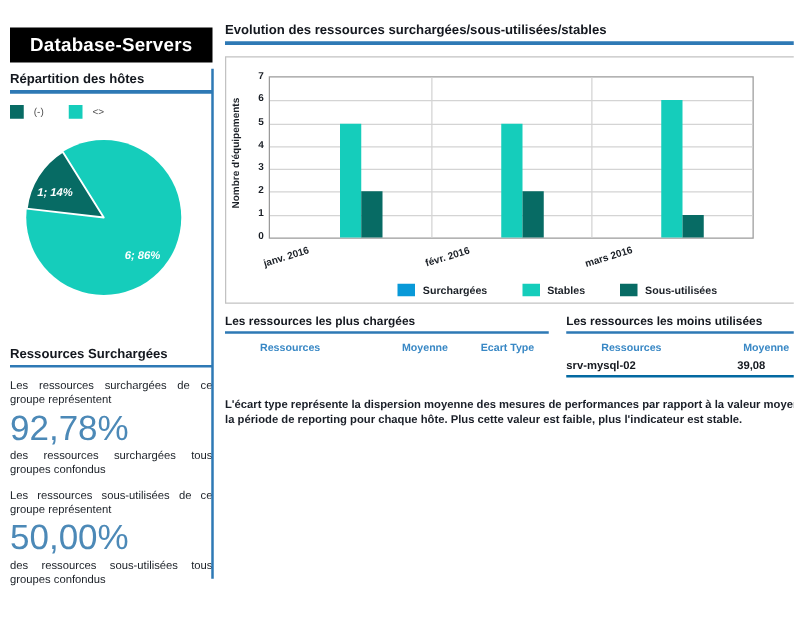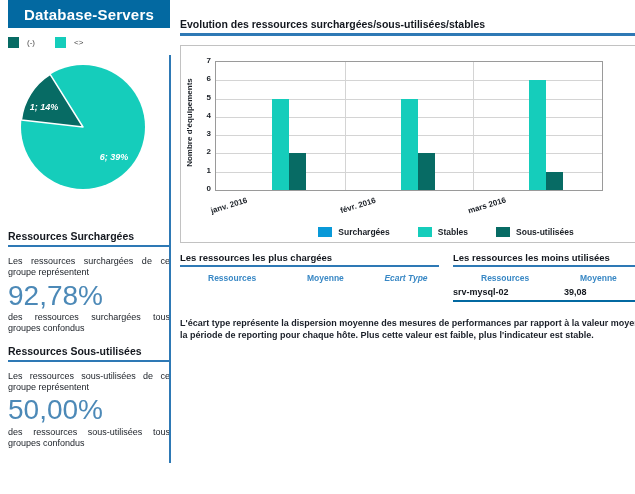--- a/index.html
+++ b/index.html
@@ -5,21 +5,21 @@
   html,body{margin:0;padding:0;}
   body{
     width:635px;height:494px;position:relative;overflow:hidden;
     background:#ffffff;color:#1a1f26;
     font-family:"Liberation Sans",sans-serif;
     -webkit-font-smoothing:antialiased;
   }
   
   .sidebar{position:absolute;left:8px;top:0;width:162px;}
   .vline{position:absolute;left:169px;top:55px;width:2px;height:408px;background:#2E79B5;}
-  .brand{height:28px;background:#0369a1;color:#fff;font-weight:bold;
+  .brand{margin-top:22px;height:28px;background:#000000;color:#fff;font-weight:bold;
          font-size:15px;display:flex;align-items:center;justify-content:center;letter-spacing:.2px;}
   .sec-h{margin-top:7px;font-size:10.5px;font-weight:bold;color:#14181F;
          border-bottom:3px solid #2E79B5;padding-bottom:3px;}
   .pie-legend{display:flex;align-items:center;margin-top:9px;font-size:8px;color:#4a4a4a;}
   .sw{width:11px;height:11px;display:inline-block;}
   .pie-legend .lab{margin:0 20px 0 8px;}
   .pie-wrap{position:relative;width:130px;height:130px;margin:14px 0 0 10px;font-style:italic;}
   .pie-label{position:absolute;color:#fff;font-weight:bold;font-size:9px;
              transform:translate(-50%,-50%);white-space:nowrap;}
   .stat-h{margin-top:38px;font-size:10.5px;font-weight:bold;color:#14181F;
@@ -48,53 +48,53 @@
   .leg-sw{width:14px;height:10px;margin-right:6px;display:inline-block;}
   
   .tables{display:flex;margin-top:9px;gap:14px;}
   .tbl{flex:1;}
   .tbl-title{font-size:9.5px;font-weight:bold;color:#14181F;
              border-bottom:2.5px solid #2E79B5;padding-bottom:2px;}
   .tbl-head{display:flex;color:#3988C5;font-weight:bold;font-size:8.5px;margin-top:6px;padding-left:28px;}
   .tbl-row{display:flex;font-size:9px;font-weight:bold;color:#14181F;margin-top:4px;
            padding-bottom:3px;border-bottom:2px solid #0369a1;}
   .c1{flex:1.5;text-align:left;}
-  .c2{flex:1;text-align:left;}
-  .c3{flex:1;text-align:center;font-style:italic;}
+  .c2{flex:1;text-align:center;}
+  .c3{flex:1;text-align:center;}
   .note{margin-top:15px;font-size:9px;font-weight:bold;line-height:1.35;color:#1A1F28;}
 </style>
 </head>
 <body>
 
 <div class="sidebar">
   <div class="brand">Database-Servers</div>
 
+  <div class="sec-h">Répartition des hôtes</div>
 
   <div class="pie-legend">
     <span class="sw" style="background: rgb(7, 107, 100);"></span>
     <span class="lab">(-)</span>
     <span class="sw" style="background: rgb(21, 205, 187);"></span>
     <span class="lab">&lt;&gt;</span>
   </div>
 
   <div class="pie-wrap">
     <svg id="pie-svg" width="130" height="130" viewBox="0 0 130 130">
         <circle cx="65" cy="65" r="62" fill="#15CDBB"></circle>
         <path d="M 65 65 L 32.1450056175413 12.421018038301582 A 62 62 0 0 0 3.4073426486365577 57.9046099192832 Z" fill="#076B64" stroke="#ffffff" stroke-width="1.5" stroke-linejoin="round"></path>
       </svg>
     <div class="pie-label" style="left:26px;top:45px;">1; 14%</div>
-    <div class="pie-label" style="left:96px;top:95px;">6; 39%</div>
+    <div class="pie-label" style="left:96px;top:95px;">6; 86%</div>
   </div>
 
   <div class="stat-h">Ressources Surchargées</div>
   <p class="stat-p">Les ressources surchargées de ce groupe représentent</p>
   <div class="big-num">92,78%</div>
   <p class="stat-p tail">des ressources surchargées tous groupes confondus</p>
 
-  <div class="stat-h second">Ressources Sous-utilisées</div>
   <p class="stat-p">Les ressources sous-utilisées de ce groupe représentent</p>
   <div class="big-num">50,00%</div>
   <p class="stat-p tail">des ressources sous-utilisées tous groupes confondus</p>
 </div>
 
 <div class="vline"></div>
 
 <div class="main">
   <div class="main-title">Evolution des ressources surchargées/sous-utilisées/stables</div>
 

